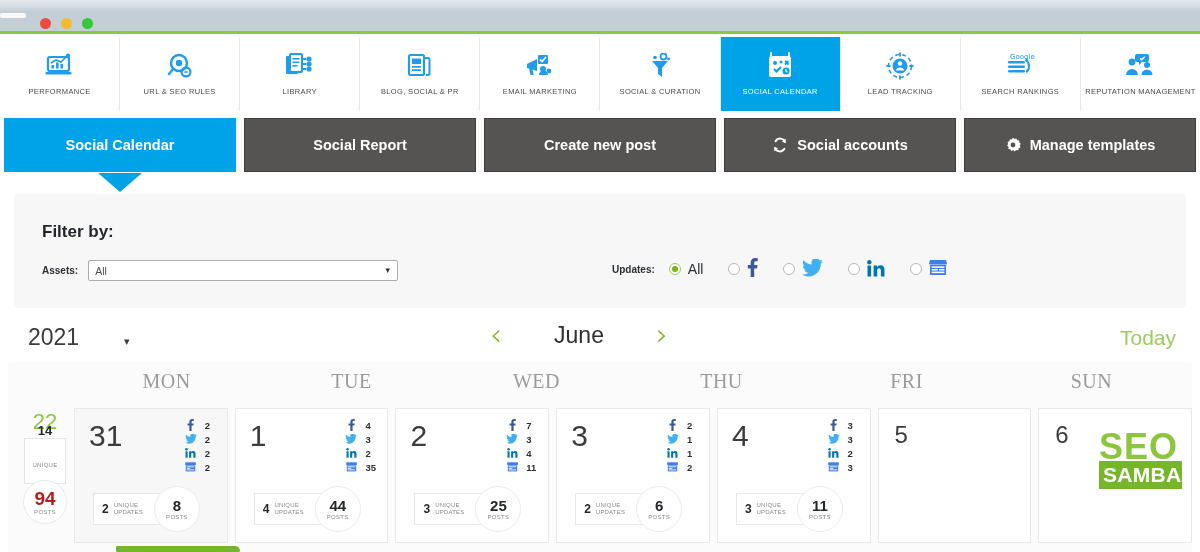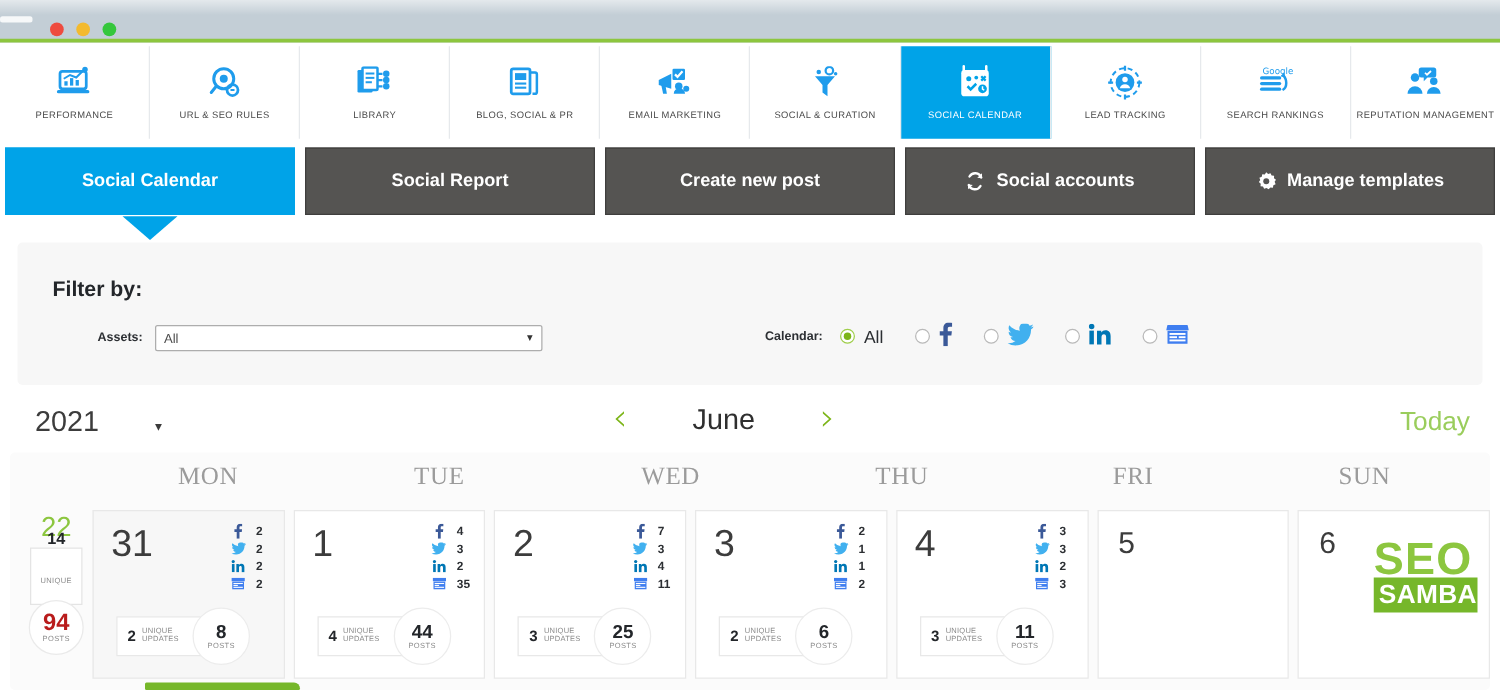--- a/index.html
+++ b/index.html
@@ -99,21 +99,21 @@
     width: 1172px; height: 114px;
     background: #f7f7f7;
     border-radius: 4px;
   }
   .filter-title {
     position: absolute; left: 28px; top: 28px;
     font-size: 17px; font-weight: bold; color: #23262a;
   }
   .assets-row {
     position: absolute; left: 28px; top: 66px;
-    display: flex; align-items: center; gap: 10px; margin-left: 36px;
+    display: flex; align-items: center; gap: 10px;
   }
   .assets-label { font-size: 10px; font-weight: bold; color: #2c2f33; }
   .assets-select {
     width: 310px; height: 21px;
     border: 1px solid #adadad; background: #ffffff;
     border-radius: 2px;
     font-size: 10.5px; color: #4d4d4d;
     padding: 0 6px;
     font-family: "Liberation Sans", sans-serif;
     appearance: none;
@@ -486,21 +486,21 @@
     <span class="assets-label">Assets:</span>
     <span class="select-wrap">
       <select class="assets-select">
         <option>All</option>
       </select>
       <span class="select-caret">▾</span>
     </span>
   </div>
 
   <div class="networks">
-    <span class="net-label">Calendar:</span>
+    <span class="net-label">Updates:</span>
 
     <span class="net-opt">
       <span class="radio on"></span>
       <span class="net-text">All</span>
     </span>
 
     <span class="net-opt">
       <span class="radio"></span>
       <span class="net-text">
         <svg width="11" height="19" viewBox="0 0 11 19">

